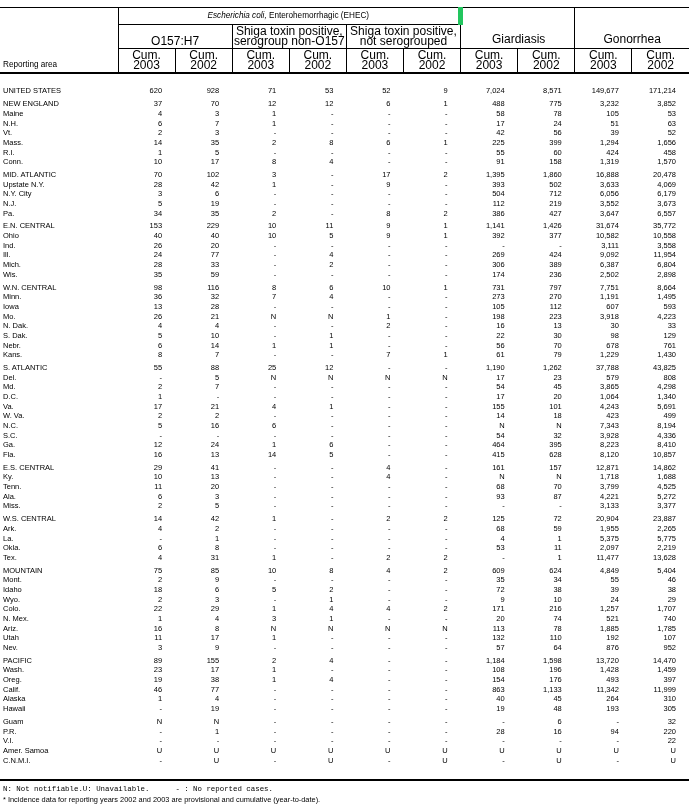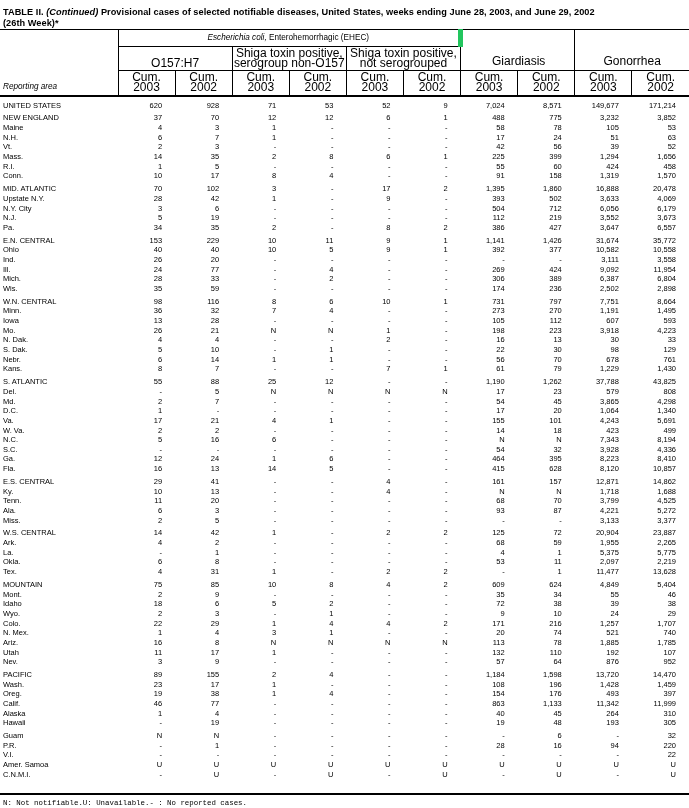--- a/index.html
+++ b/index.html
@@ -13,45 +13,41 @@
   .title {
     font-size: 9.2px; font-weight: bold; line-height: 10.6px;
     padding: 0 2px 1px 3px; letter-spacing: 0.05px;
   }
   .ital { font-style: italic; }
   table.tbl {
     width: 689px; border-collapse: collapse; table-layout: fixed;
     border-top: 1.5px solid #000; border-bottom: 2.5px solid #000;
   }
   thead th { font-weight: normal; font-size: 12px; line-height: 9.6px; text-align: center; padding: 0; }
-  th.ra { text-align: left; vertical-align: bottom; padding: 0 0 3px 3px; border-bottom: 2.5px solid #000; font-size: 8.2px; font-style: italic; }
+  th.ra { text-align: left; vertical-align: bottom; padding: 0 0 3px 3px; border-bottom: 2.5px solid #000; font-size: 8.2px; }
   th.ehec { border-left: 1px solid #000; border-right: 5px solid #22c55e; border-bottom: 1px solid #000; height: 17px; vertical-align: middle; font-size: 8.2px; }
   th.span2 { border-left: 1px solid #000; border-bottom: 1px solid #000; vertical-align: bottom; padding-bottom: 4px; }
   th.sub { border-left: 1px solid #000; border-bottom: 1px solid #000; vertical-align: bottom; padding: 2px 0 2px; height: 22px; }
   th.cum { border-left: 1px solid #000; border-bottom: 2.5px solid #000; padding: 2px 0 2px; }
   tbody td { font-size: 7.5px; line-height: 9.65px; padding: 0; white-space: nowrap; }
   td.area { text-align: left; padding-left: 3px; }
   td.num { text-align: right; padding-right: 13px; }
   tr.group-start td { padding-top: 3.2px; }
-  tbody tr:first-child td { padding-top: 4px; margin-left: 38px; }
+  tbody tr:first-child td { padding-top: 12px; margin-left: 38px; }
   tbody tr:last-child td { padding-bottom: 14px; }
   .footnotes { font-size: 7.4px; line-height: 9.4px; padding: 3px 0 4px 3px; }
   .fn-abbr span { display: inline-block; font-family: Liberation Mono, monospace; }
   .fn-u { }
-  .fn-dash { }
+  .fn-dash { margin-left: 26px; }
 </style>
 </head>
 <body>
 
 <div class="page">
 
-  <div class="title">
-    <span>TABLE II. </span><span class="ital">(Continued)</span><span> Provisional cases of selected notifiable diseases, United States, weeks ending June 28, 2003, and June 29, 2002</span><br>
-    <span>(26th Week)*</span>
-  </div>
 
   <table class="tbl">
     <colgroup>
       <col style="width:118px">
       <col style="width:57.1px">
         <col style="width:57.1px">
       <col style="width:57.1px">
         <col style="width:57.1px">
       <col style="width:57.1px">
         <col style="width:57.1px">
@@ -957,15 +953,16 @@
           <td class="num">-</td>
           <td class="num">U</td>
         </tr>
       </tbody>
   </table>
 
   <div class="footnotes">
     <div class="fn-abbr">
       <span>N: Not notifiable.</span><span class="fn-u">U: Unavailable.</span><span class="fn-dash">- : No reported cases.</span>
     </div>
+    <div>* Incidence data for reporting years 2002 and 2003 are provisional and cumulative (year-to-date).</div>
   </div>
 
 </div>
 
 </body></html>

